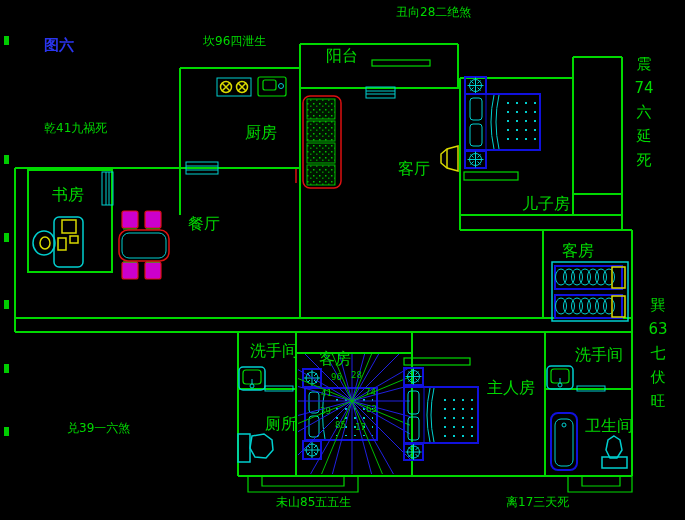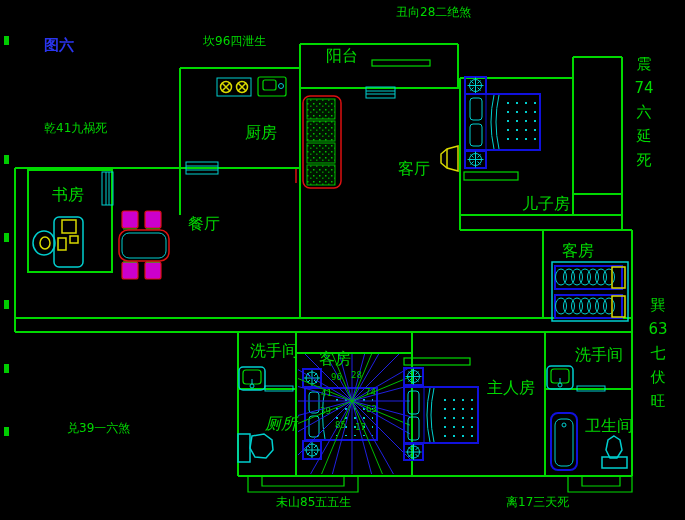--- a/index.html
+++ b/index.html
@@ -317,18 +317,18 @@
 
   <div class="room" style="left:326px;top:48px;">阳台</div>
   <div class="room" style="left:245px;top:125px;">厨房</div>
   <div class="room" style="left:398px;top:161px;">客厅</div>
   <div class="room" style="left:522px;top:168px;margin-top:28px;">儿子房</div>
   <div class="room" style="left:52px;top:187px;">书房</div>
   <div class="room" style="left:188px;top:216px;">餐厅</div>
   <div class="room" style="left:562px;top:243px;">客房</div>
   <div class="room" style="left:250px;top:343px;">洗手间</div>
   <div class="room" style="left:319px;top:351px;">客房</div>
-  <div class="room" style="left:265px;top:416px;font-style:italic;">厕所</div>
+  <div class="room" style="left:265px;top:416px;">厕所</div>
   <div class="room" style="left:487px;top:380px;">主人房</div>
   <div class="room" style="left:575px;top:347px;">洗手间</div>
   <div class="room" style="left:585px;top:418px;">卫生间</div>
 
 </div>
 
 </body></html>

